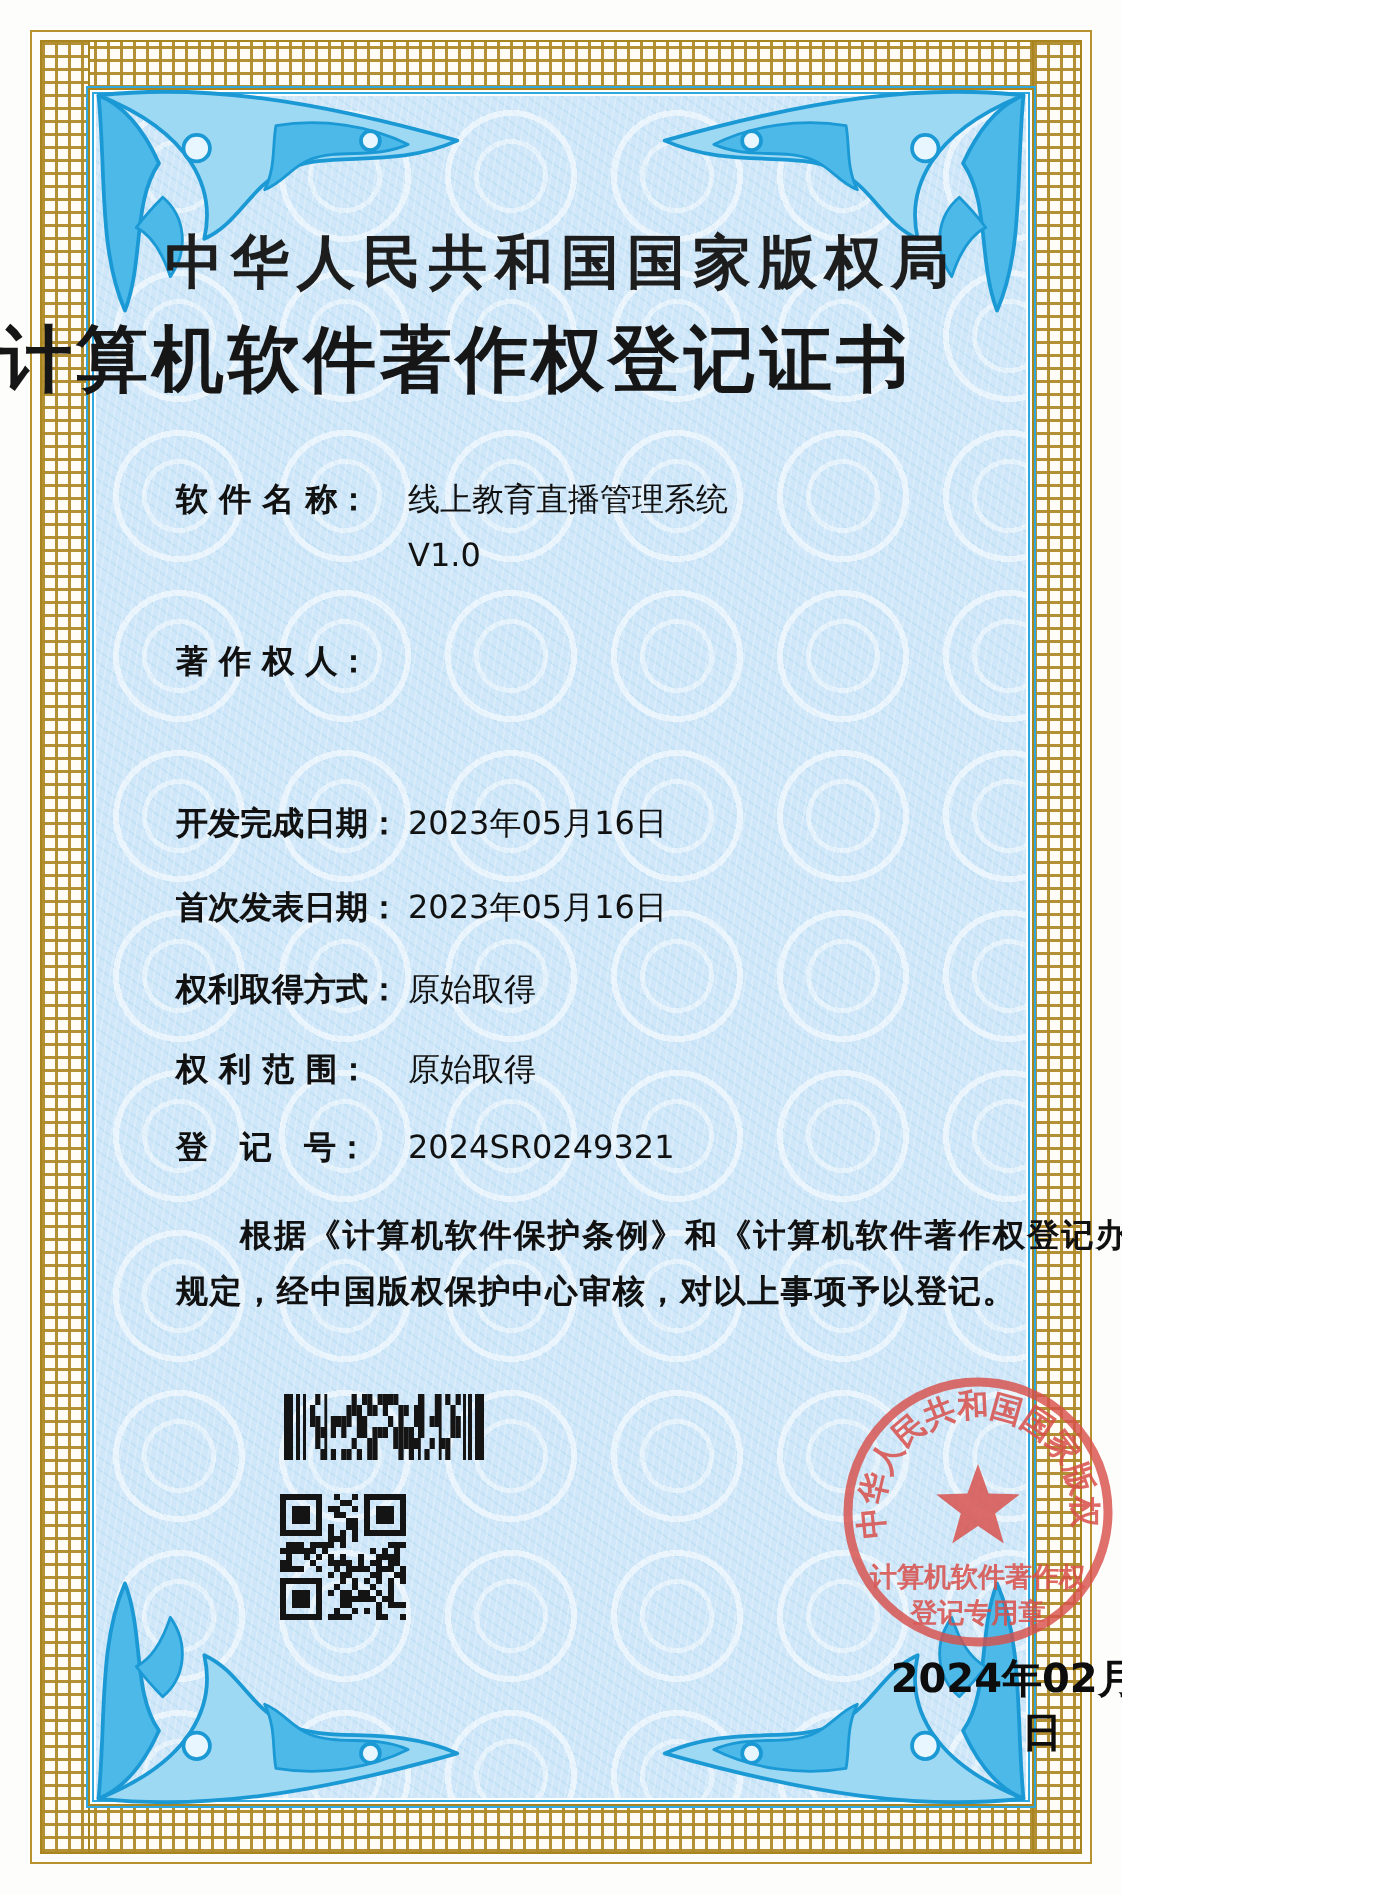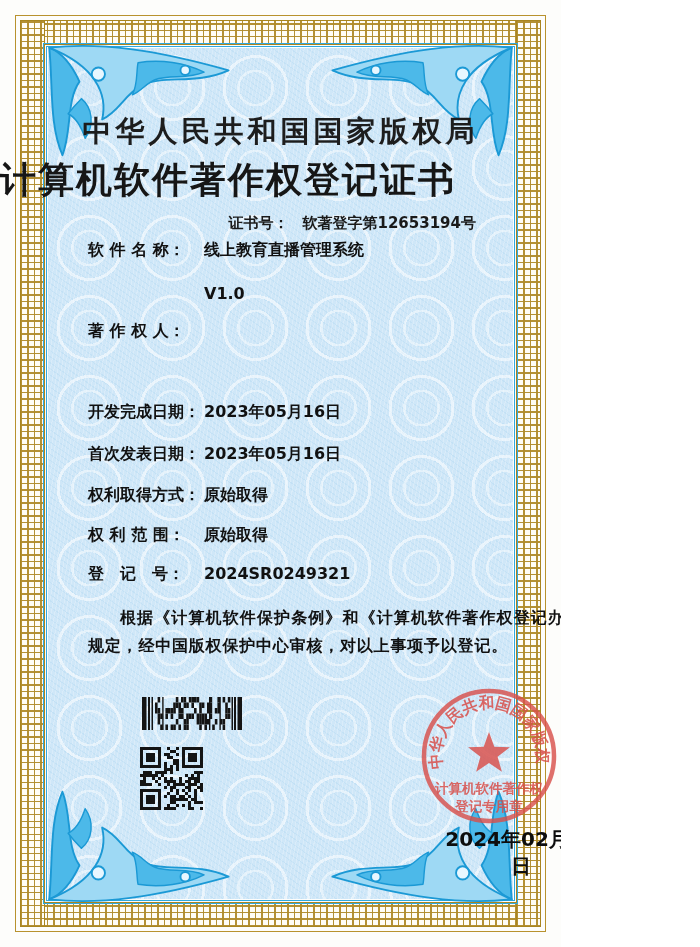--- a/index.html
+++ b/index.html
@@ -37,21 +37,21 @@
   .abs{position:absolute;z-index:5;}
   .title1{left:0;right:0;top:112px;text-align:center;
     font-family:"DejaVu Serif","Liberation Serif",serif;font-weight:bold;
     font-size:29px;letter-spacing:4px;color:#1d1d1d;}
   .title2{left:0;right:0;top:156px;
     font-family:"DejaVu Serif","Liberation Serif",serif;font-weight:bold;
     font-size:36px;letter-spacing:2px;color:#161616;}
   .certno{right:85px;top:214px;font-size:15px;font-weight:bold;color:#1a1a1a;}
   .certno .val{margin-left:14px;}
   .row-label{left:88px;font-size:16px;font-weight:bold;white-space:pre;color:#111;}
-  .row-value{left:204px;font-size:16px;font-weight:bold;color:#111;}
+  .row-value{left:204px;font-size:16px;font-weight:normal;color:#111;}
   .statement{left:88px;top:604px;width:528px;font-size:16px;font-weight:600;
     line-height:28px;letter-spacing:0.8px;text-indent:2em;color:#111;text-align:justify;}
   .issue-date{left:408px;top:826px;width:162px;text-align:center;
     font-size:20px;font-weight:bold;color:#0d0d0d;z-index:7;margin-left:32px;}
   
   .barcode{left:142px;top:697px;z-index:6;}
   .qrcode{left:140px;top:747px;z-index:6;}
   .seal{left:408px;top:676px;width:162px;height:162px;z-index:6;opacity:.92;}
   .seal text{font-family:"DejaVu Sans","Liberation Sans",sans-serif;font-weight:bold;}
 </style>
@@ -105,27 +105,24 @@
       <path d="M6,6 C60,0 118,8 196,30 C160,46 128,34 104,46 C86,55 80,74 62,82 C68,56 56,26 6,6 Z"></path>
       <path d="M100,22 C124,18 150,22 170,32 C152,40 134,34 118,40 C108,44 104,52 94,56 C100,44 98,32 100,22 Z" fill="#4cb9e9" stroke-width="1.5"></path>
       <path d="M40,60 C52,70 54,88 44,102 C40,90 34,80 26,76 C32,68 36,64 40,60 Z" fill="#4cb9e9" stroke-width="1.5"></path>
       <circle cx="58" cy="34" r="7" fill="#e8f7ff"></circle>
       <circle cx="150" cy="30" r="5" fill="#e8f7ff"></circle>
     </g>
   </svg>
 
   <div class="abs title1">中华人民共和国国家版权局</div>
   <div class="abs title2">计算机软件著作权登记证书</div>
-  <div class="abs certno">
-    <span>证书号：</span><span class="val">软著登字第12653194号</span>
-  </div>
 
   <div class="abs row-label" style="top:240px">软 件 名 称：</div>
   <div class="abs row-value" style="top:240px">线上教育直播管理系统</div>
-  <div class="abs row-value" style="top:284px">V1.0</div>
+  <div class="abs row-value" style="top:268px">V1.0</div>
 
   <div class="abs row-label" style="top:321px">著 作 权 人：</div>
 
   <div class="abs row-label" style="top:402px">开发完成日期：</div>
   <div class="abs row-value" style="top:402px">2023年05月16日</div>
 
   <div class="abs row-label" style="top:444px">首次发表日期：</div>
   <div class="abs row-value" style="top:444px">2023年05月16日</div>
 
   <div class="abs row-label" style="top:485px">权利取得方式：</div>

